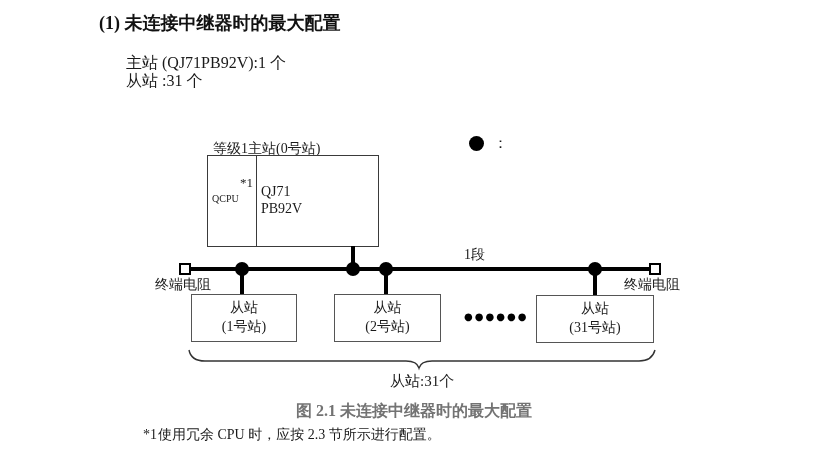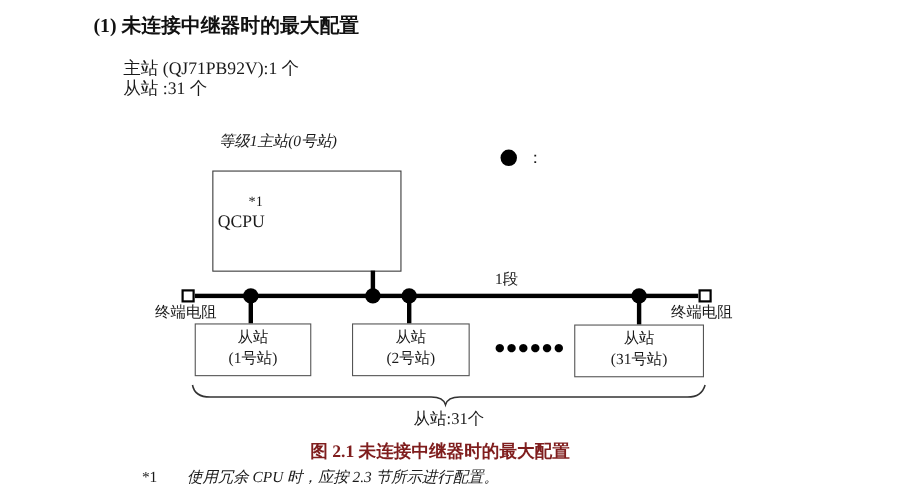--- a/index.html
+++ b/index.html
@@ -3,20 +3,21 @@
 <meta charset="utf-8">
 <style>
   html,body{margin:0;padding:0;background:#fff;}
   .page{
     position:relative;
     width:743px;height:457px;
     background:#ffffff;
     font-family:"Liberation Serif","DejaVu Serif",serif;
     color:#1a1a1a;
     overflow:hidden;
+    margin-left:14px;
   }
   .abs{position:absolute;}
   .t{line-height:1.15;white-space:pre;}
 
   
   .title{font-size:18px;font-weight:bold;color:#111;}
   .countline{font-size:16px;}
 
   
   .lbl14{font-size:14px;}
@@ -35,21 +36,21 @@
     display:flex;align-items:center;justify-content:center;
     font-size:14px;
   }
   .mcell + .mcell{border-left:1px solid #3a3a3a;}
   .cell-power{width:72px;}
   .cell-cpu{width:48px;position:relative;justify-content:flex-start;padding-left:4px;}
   .cpu-note{
     position:absolute;top:20px;right:3px;
     font-size:13px;line-height:1;
   }
-  .cpu-name{position:absolute;left:4px;top:38px;font-size:16px;line-height:1;}
+  .cpu-name{position:absolute;left:4px;top:38px;font-size:10px;line-height:1;}
   .cell-pb{width:52px;flex-direction:column;align-items:flex-start;padding-left:4px;line-height:1.2;}
 
   
   .legend{display:flex;align-items:center;gap:9px;font-size:15px;}
   .legend-dot{width:15px;height:15px;border-radius:50%;background:#000;}
 
   
   .bus{background:#000;height:4px;}
   .cdot{width:14px;height:14px;border-radius:50%;background:#000;}
   .vline{width:4px;background:#000;}
@@ -65,38 +66,42 @@
     background:#fff;
     display:flex;flex-direction:column;align-items:center;justify-content:center;
     font-size:14px;line-height:1.35;
   }
 
   .ellipsis{
     font-size:10px;letter-spacing:2px;line-height:1;color:#000;
     font-family:"DejaVu Sans",sans-serif;
   }
 
-  .caption{font-size:16px;font-weight:bold;color:#7f1d1d;}
+  .caption{font-size:16px;font-weight:bold;color:#737373;}
   .footnote{font-size:14px;}
 </style>
 </head>
 <body>
 
 <div class="page">
 
   <div class="abs t title" style="left:85px;top:13px;">(1) 未连接中继器时的最大配置</div>
   <div class="abs t countline" style="left:112px;top:54px;">主站 (QJ71PB92V):1 个</div>
   <div class="abs t countline" style="left:112px;top:72px;">从站 :31 个</div>
 
-  <div class="abs t lbl14" style="left:199px;top:122px;font-style:italic;">等级1主站(0号站)</div>
+  <div class="abs t lbl14" style="left:199px;top:141px;">等级1主站(0号站)</div>
 
   <div class="abs master-box" style="left:193px;top:155px;">
     <div class="mcell cell-cpu">
       <span class="cpu-note">*1</span>
       <span class="cpu-name">QCPU</span>
+    </div>
+    <div class="mcell cell-pb">
+      <span>QJ71</span>
+      <span>PB92V</span>
     </div>
   </div>
 
   <div class="abs legend" style="left:455px;top:134px;">
     <span class="legend-dot"></span>
     <span>：</span>
   </div>
 
   <div class="abs t lbl14" style="left:450px;top:247px;">1段</div>
 
@@ -133,15 +138,15 @@
   <div class="abs ellipsis" style="left:450px;top:312px;">●●●●●●</div>
 
   <svg class="abs" style="left:173px;top:347px;" width="470" height="26" viewBox="0 0 470 26">
     <path d="M 2 3 Q 4 14 18 14 L 219 14 Q 230 14 232 21 Q 234 14 245 14 L 452 14 Q 465 14 468 3" fill="none" stroke="#333" stroke-width="1.4"></path>
   </svg>
   <div class="abs t lbl15" style="left:376px;top:373px;">从站:31个</div>
 
   <div class="abs t caption" style="left:282px;top:402px;">图 2.1 未连接中继器时的最大配置</div>
 
   <div class="abs t footnote" style="left:129px;top:427px;">*1</div>
-  <div class="abs t footnote" style="left:170px;top:427px;font-style:italic;">使用冗余 CPU 时，应按 2.3 节所示进行配置。</div>
+  <div class="abs t footnote" style="left:144px;top:427px;">使用冗余 CPU 时，应按 2.3 节所示进行配置。</div>
 
 </div>
 
 </body></html>

